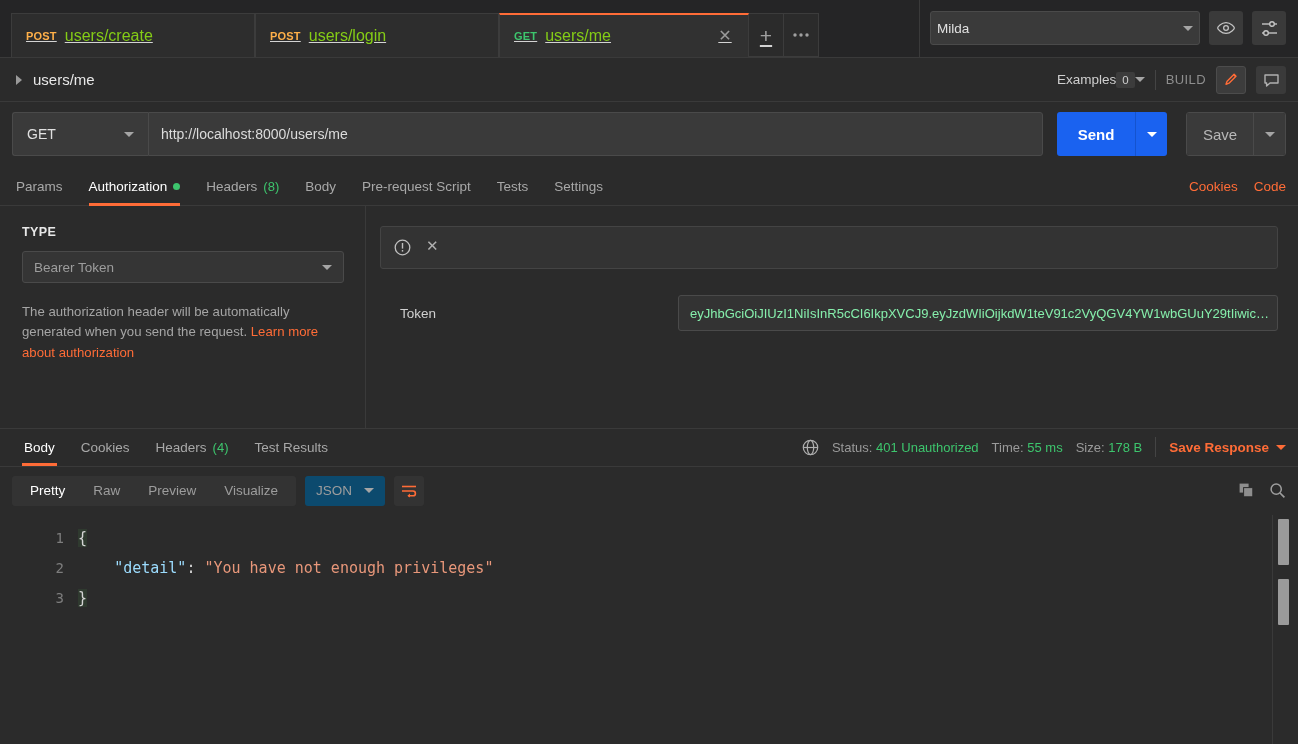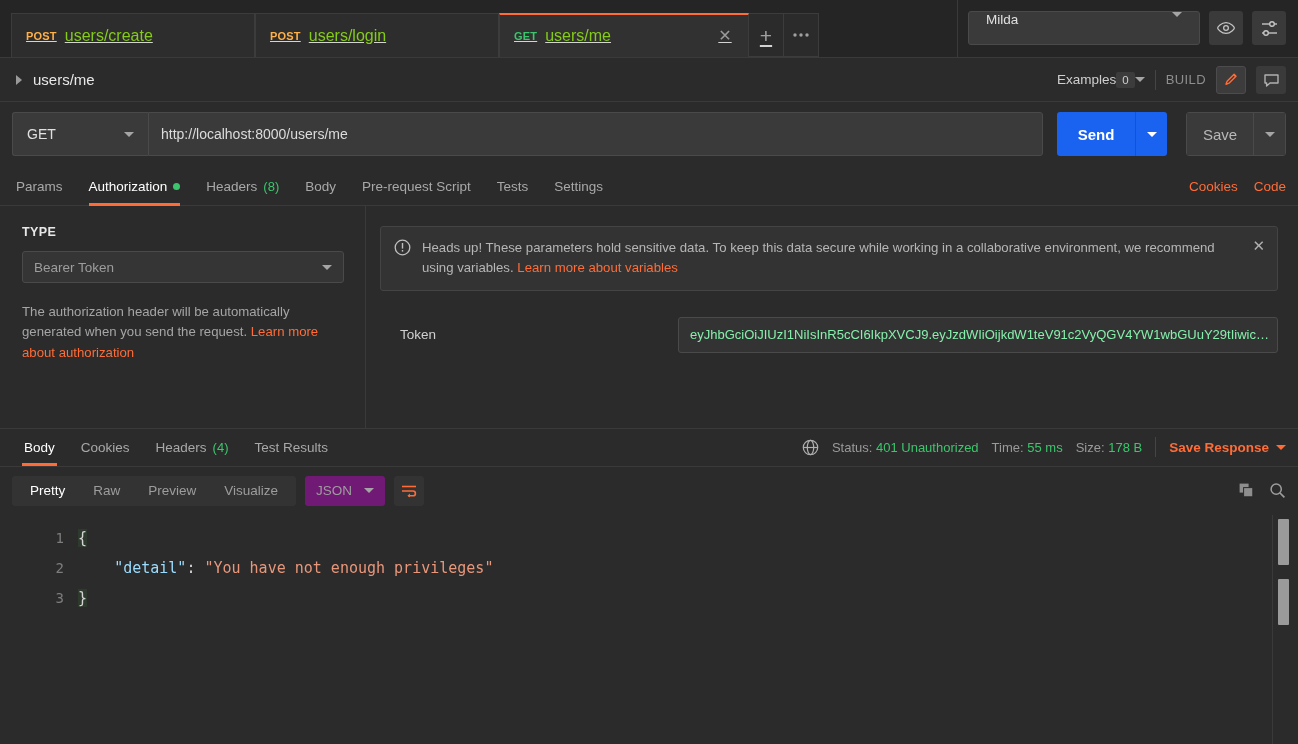--- a/index.html
+++ b/index.html
@@ -39,22 +39,22 @@
     height: 44px; width: 35px; display: flex; align-items: center; justify-content: center;
     background: #2b2b2b; border: 1px solid #3c3c3c; border-left: none;
     color: #a0a0a0; cursor: pointer;
   }
   .tabbtn.plus { font-size: 21px; font-weight: 300; line-height: 1; }
   .tabbtn.dots { font-size: 11px; letter-spacing: 1px; }
 
   .envwrap { display: flex; align-items: center; gap: 9px; padding: 0 12px 0 10px; height: 58px;
              border-left: 1px solid #3a3a3a; }
   .envsel {
-    width: 232px; height: 34px; background: #3a3a3a; border: 1px solid #4a4a4a; border-radius: 3px;
-    display: flex; padding: 0 17px; font-size: 13.5px; color: #e0e0e0; cursor: pointer;
+    width: 270px; height: 34px; background: #3a3a3a; border: 1px solid #4a4a4a; border-radius: 3px;
+    display: flex; align-items: center; padding: 0 6px; font-size: 13.5px; color: #e0e0e0; cursor: pointer;
   }
   .envsel .caret { margin-left: auto; }
   .caret { width: 0; height: 0; border-left: 5px solid transparent; border-right: 5px solid transparent;
            border-top: 5px solid #a5a5a5; }
   .sqbtn {
     width: 34px; height: 34px; background: #3a3a3a; border-radius: 3px;
     display: flex; align-items: center; justify-content: center; cursor: pointer;
   }
 
   
@@ -174,21 +174,21 @@
               cursor: pointer; }
   .caret-o { width: 0; height: 0; border-left: 5px solid transparent; border-right: 5px solid transparent;
              border-top: 5px solid #ff6c37; }
 
   .bodybar { height: 48px; display: flex; align-items: center; padding: 0 12px 0 12px; background: #2b2b2b;
              flex: 0 0 48px; }
   .fmtgrp { display: flex; align-items: center; background: #333333; border-radius: 3px; height: 30px; padding: 0 4px; }
   .fmt { font-size: 13.5px; color: #9d9d9d; padding: 0 14px; line-height: 30px; cursor: pointer; }
   .fmt.active { color: #ffffff; }
   .jsonsel {
-    height: 30px; background: #701a75; border-radius: 3px; display: flex; align-items: center; gap: 12px;
+    height: 30px; background: #0c4a6e; border-radius: 3px; display: flex; align-items: center; gap: 12px;
     padding: 0 11px; margin-left: 9px; font-size: 13.5px; color: #9d9d9d; cursor: pointer;
   }
   .wrapbtn { width: 30px; height: 30px; background: #333333; border-radius: 3px; margin-left: 9px;
              display: flex; align-items: center; justify-content: center; cursor: pointer; }
   .bodybar .right { margin-left: auto; display: flex; align-items: center; gap: 14px; }
 
   .codearea { flex: 1; position: relative; overflow: hidden; background: #2b2b2b; padding-top: 8px; }
   .codeline { display: flex; height: 30px; align-items: center; font-family: "DejaVu Sans Mono", monospace;
               font-size: 15px; }
   .lnum { width: 78px; text-align: right; padding-right: 14px; color: #7d7d7d; font-size: 14px; }
@@ -345,23 +345,20 @@
       </div>
     </div>
 
     <div class="authright">
       <div class="banner">
         <svg width="17" height="17" viewBox="0 0 17 17" style="flex:0 0 17px;margin-top:1px">
           <circle cx="8.5" cy="8.5" r="7.3" fill="none" stroke="#c0c0c0" stroke-width="1.3"></circle>
           <rect x="7.8" y="4" width="1.4" height="5.6" fill="#c0c0c0"></rect>
           <rect x="7.8" y="11" width="1.4" height="1.6" fill="#c0c0c0"></rect>
         </svg>
-        <div class="btext">
-          <span>Heads up! These parameters hold sensitive data. To keep this data secure while working in a collaborative environment, we recommend using variables. </span><a>Learn more about variables</a>
-        </div>
         <span class="bclose">✕</span>
       </div>
 
       <div class="inforow">
         <div class="tokenlabel">Token</div>
         <div class="tokeninput">
           <span>eyJhbGciOiJIUzI1NiIsInR5cCI6IkpXVCJ9.eyJzdWIiOijkdW1teV91c2VyQGV4YW1wbGUuY29tIiwic…</span>
         </div>
       </div>
     </div>

